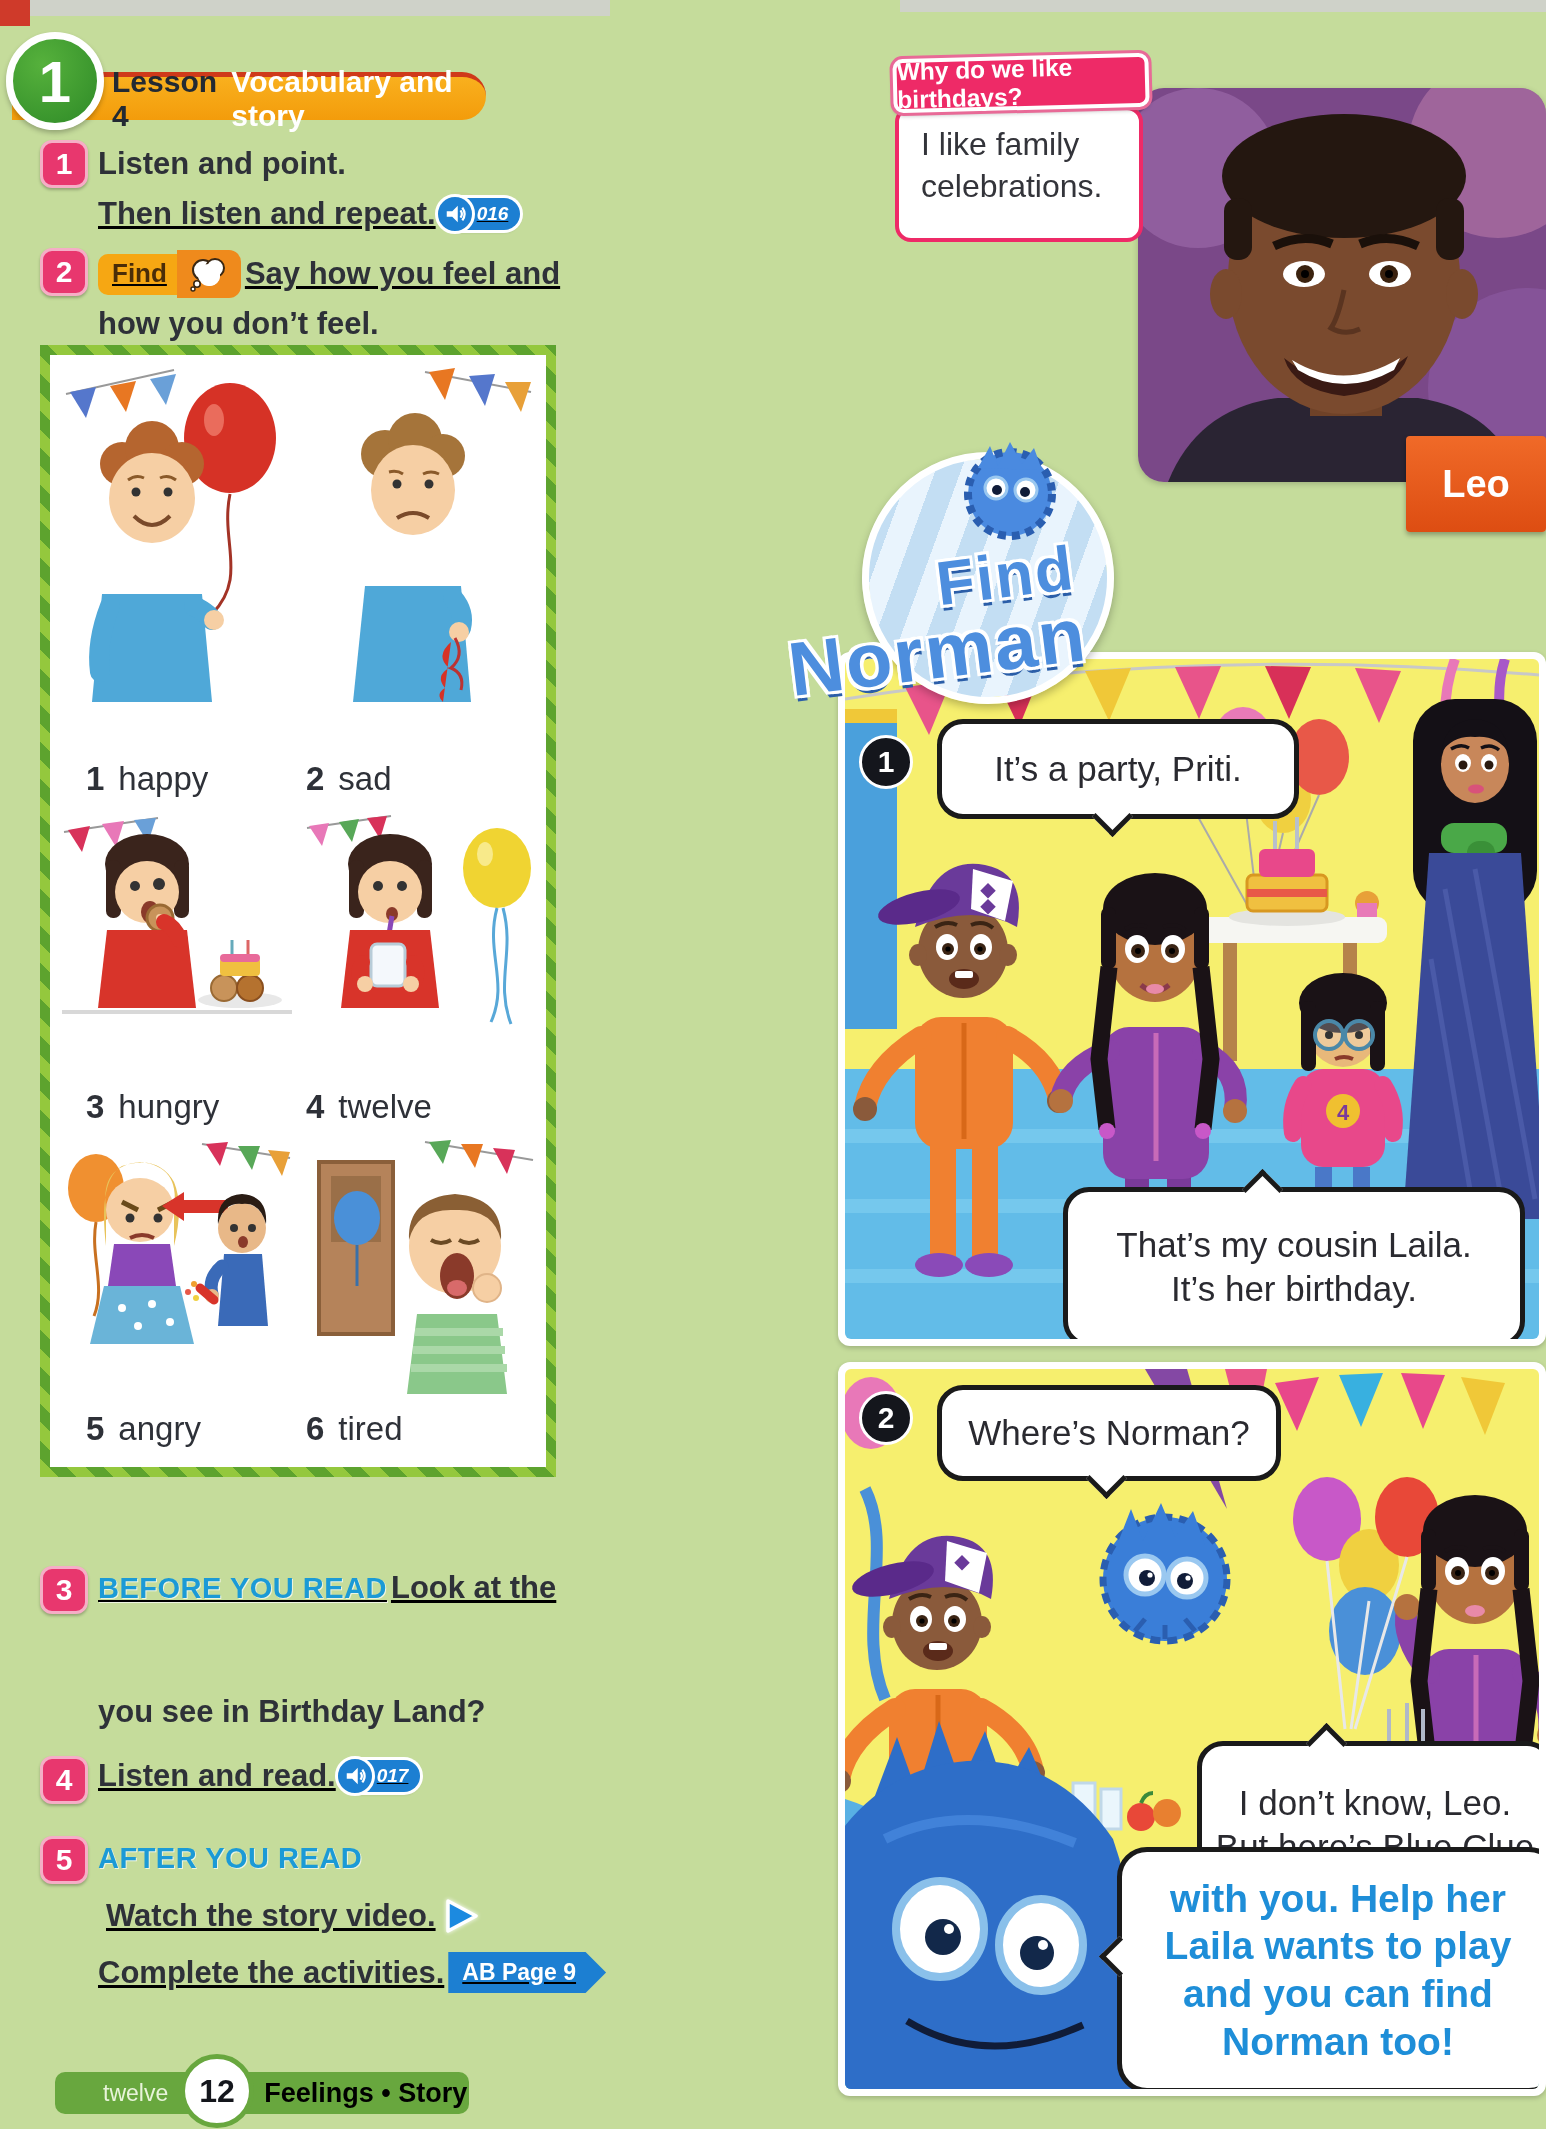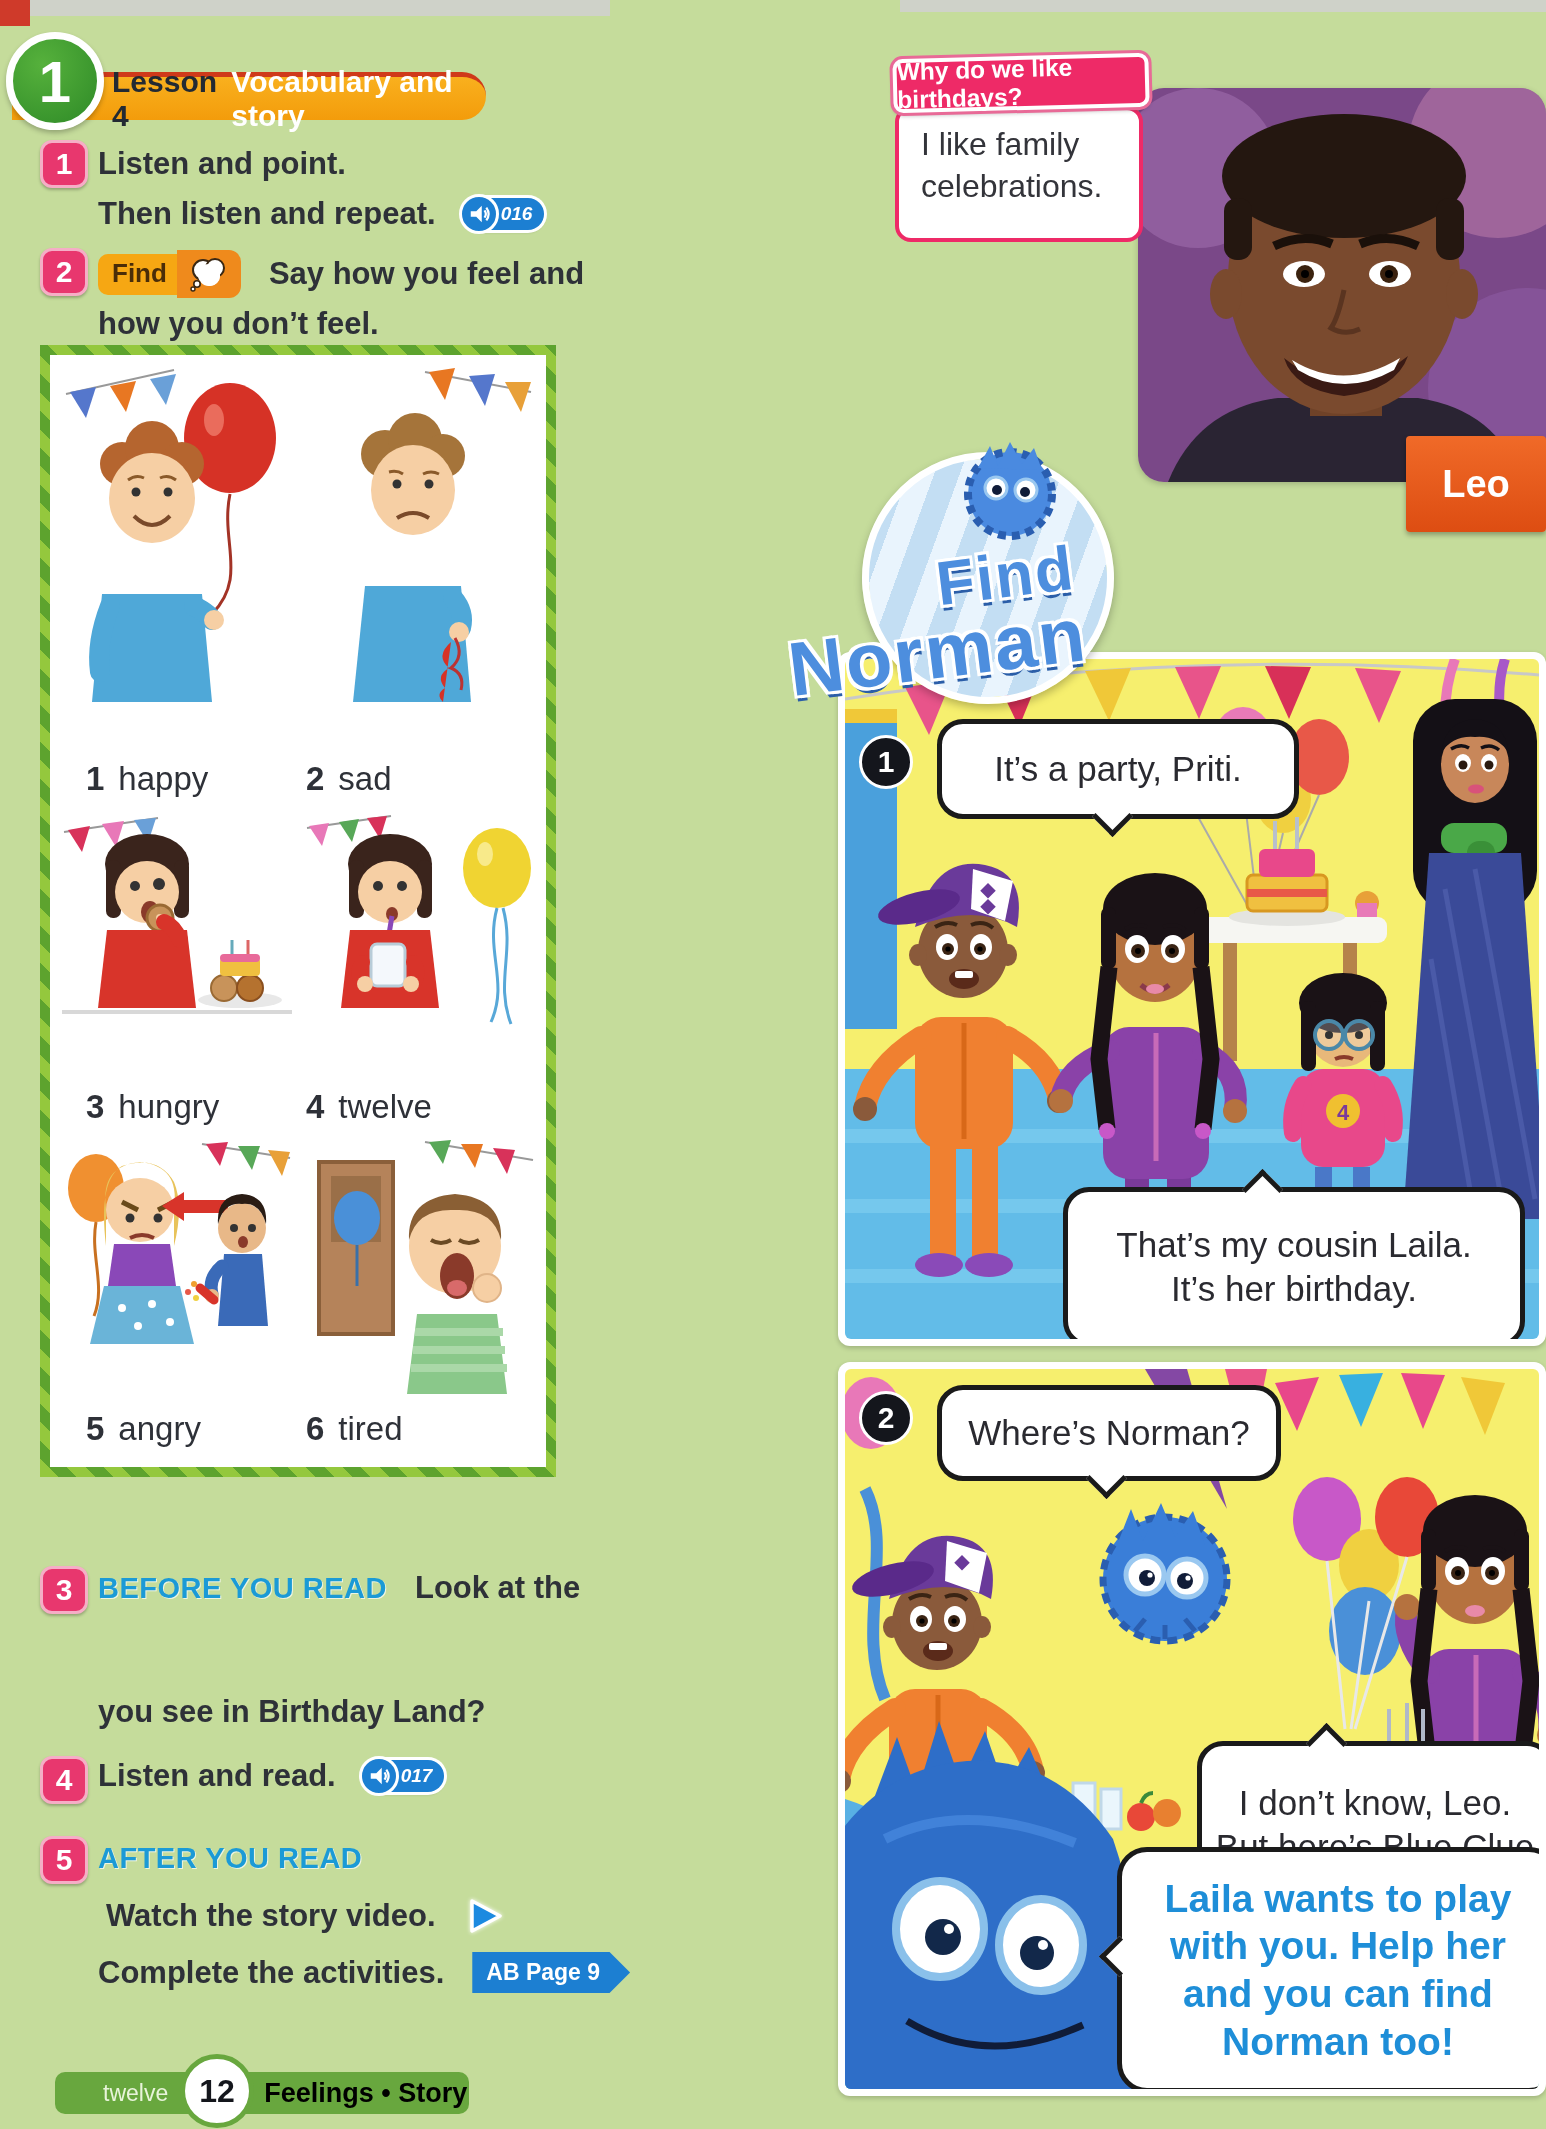--- a/index.html
+++ b/index.html
@@ -19,21 +19,21 @@
     display:flex;align-items:center;padding-left:100px;box-sizing:border-box;font-size:30px;}
   .lesson-banner .b1{font-weight:bold;color:#232a33;margin-right:10px;}
   .lesson-banner .b2{color:#fff;font-weight:600;}
   
   .actnum{width:48px;height:48px;background:#e8376e;border:3px solid #f5aec6;border-radius:12px;
     box-sizing:border-box;display:flex;align-items:center;justify-content:center;
     color:#fff;font-size:30px;font-weight:bold;box-shadow:0 2px 3px rgba(0,0,0,.25);}
   .itxt{font-size:31px;font-weight:700;color:#2e3138;white-space:nowrap;}
   .bluehead{font-size:29px;font-weight:bold;color:#1b9ad6;letter-spacing:.5px;
     text-shadow:1px 1px 0 rgba(255,255,255,.7);}
-  .row{display:flex;align-items:center;gap:28px;}
+  .row{display:flex;align-items:center;gap:4px;text-decoration:underline;}
   
   .audio-badge{display:inline-flex;align-items:center;background:#1c7fd2;border-radius:20px;
     height:32px;padding:0 12px 0 0;box-shadow:0 0 0 3px #fff,0 2px 3px rgba(0,0,0,.3);}
   .audio-circ{width:40px;height:40px;margin:-5px 2px -5px -5px;background:#1c7fd2;border:3px solid #fff;
     border-radius:50%;display:flex;align-items:center;justify-content:center;box-sizing:border-box;}
   .audio-num{color:#fff;font-weight:bold;font-style:italic;font-size:19px;}
   
   .think-wrap{display:inline-flex;align-items:center;}
   .think-pill{background:#f6a713;border-radius:10px 0 0 10px;padding:4px 10px 6px 14px;
     font-size:26px;font-weight:bold;color:#4a2d08;}
@@ -693,22 +693,22 @@
       <div class="bubble" style="left:92px;top:16px;width:334px;height:86px;">
         <span>Where’s Norman?</span>
         <span class="tail tail-down" style="left:150px;bottom:-17px;"></span>
       </div>
       <div class="bubble" style="left:352px;top:372px;width:346px;height:158px;">
         <span>I don’t know, Leo.</span>
         <span>But here’s Blue Clue</span>
         <span class="tail tail-up" style="left:110px;top:-17px;"></span>
       </div>
       <div class="bubble" style="left:272px;top:478px;width:432px;height:236px;border-radius:30px;">
+        <span class="bluetalk">with you. Help her</span>
         <span class="bluetalk">Laila wants to play</span>
-        <span class="bluetalk">with you. Help her</span>
         <span class="bluetalk">and you can find</span>
         <span class="bluetalk">Norman too!</span>
         <span class="tail tail-left" style="left:-17px;top:90px;"></span>
       </div>
     </div>
   </div>
 
 </div>
 
 </body></html>

